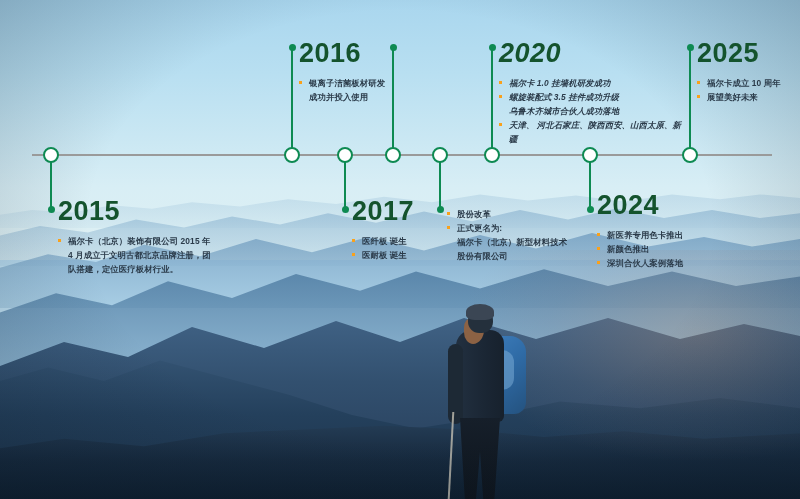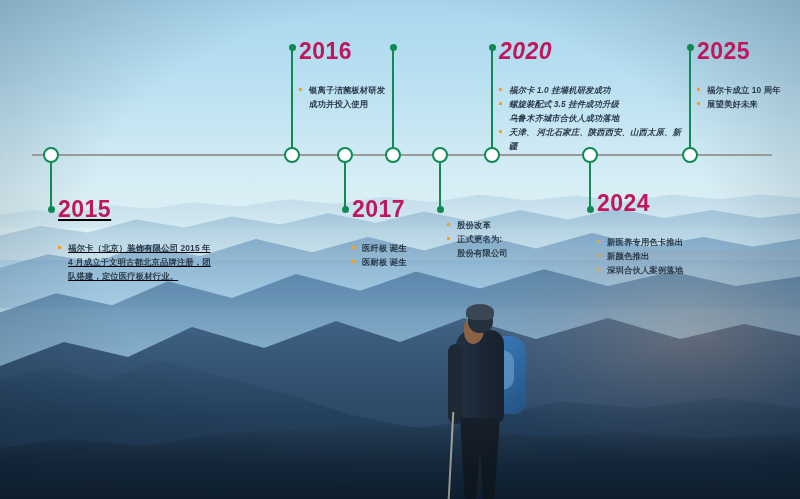--- a/index.html
+++ b/index.html
@@ -155,25 +155,25 @@
     background:#0e8a52; z-index:5;
   }
   .stem-dot {
     position:absolute; width:7px; height:7px; margin-left:-3.5px;
     border-radius:50%; background:#0e8a52; z-index:6;
   }
 
   
   .entry { position:absolute; z-index:7; }
   .year {
-    font-size:23px; font-weight:bold; color:#be185d;
+    font-size:27px; font-weight:bold; color:#14532d;
     letter-spacing:.5px; line-height:1;
     white-space:nowrap;
   }
-  .bullets { margin-top:20px; }
+  .bullets { margin-top:9px; }
   .bullet {
     position:relative;
     padding-left:10px;
     font-size:8.4px; line-height:14px;
     color:#2b3b4a; font-weight:bold;
     letter-spacing:.1px;
   }
   .bullet::before {
     content:""; position:absolute; left:0; top:5px;
     width:3px; height:3px; background:#F9A11B;
@@ -240,21 +240,21 @@
   <div class="node" style="left:492px;"></div>
 
   <div class="stem" style="left:590px; top:161px; height:48px;"></div>
   <div class="stem-dot" style="left:590px; top:206px;"></div>
   <div class="node" style="left:590px;"></div>
 
   <div class="stem" style="left:690px; top:47px;  height:104px;"></div>
   <div class="stem-dot" style="left:690px; top:44px;"></div>
   <div class="node" style="left:690px;"></div>
 
-  <div class="entry" style="left:58px; top:198px; width:175px;text-decoration:underline;">
+  <div class="entry" style="left:58px; top:198px; width:175px;">
     <div class="year">2015</div>
     <div class="bullets">
       <div class="bullet">福尔卡（北京）装饰有限公司 2015 年</div>
       <div class="bullet nodot">4 月成立于文明古都北京品牌注册，团</div>
       <div class="bullet nodot">队搭建，定位医疗板材行业。</div>
     </div>
   </div>
 
   <div class="entry" style="left:299px; top:40px; width:100px;">
     <div class="year">2016</div>
@@ -270,20 +270,21 @@
       <div class="bullet">医纤板 诞生</div>
       <div class="bullet">医耐板 诞生</div>
     </div>
   </div>
 
 
   <div class="entry" style="left:447px; top:198px; width:130px;">
     <div class="bullets">
       <div class="bullet">股份改革</div>
       <div class="bullet">正式更名为:</div>
+      <div class="bullet nodot">福尔卡（北京）新型材料技术</div>
       <div class="bullet nodot">股份有限公司</div>
     </div>
   </div>
 
   <div class="entry" style="left:499px; top:40px; width:190px;font-style:italic;">
     <div class="year">2020</div>
     <div class="bullets">
       <div class="bullet">福尔卡 1.0 挂墙机研发成功</div>
       <div class="bullet">螺旋装配式 3.5 挂件成功升级</div>
       <div class="bullet nodot">乌鲁木齐城市合伙人成功落地</div>

